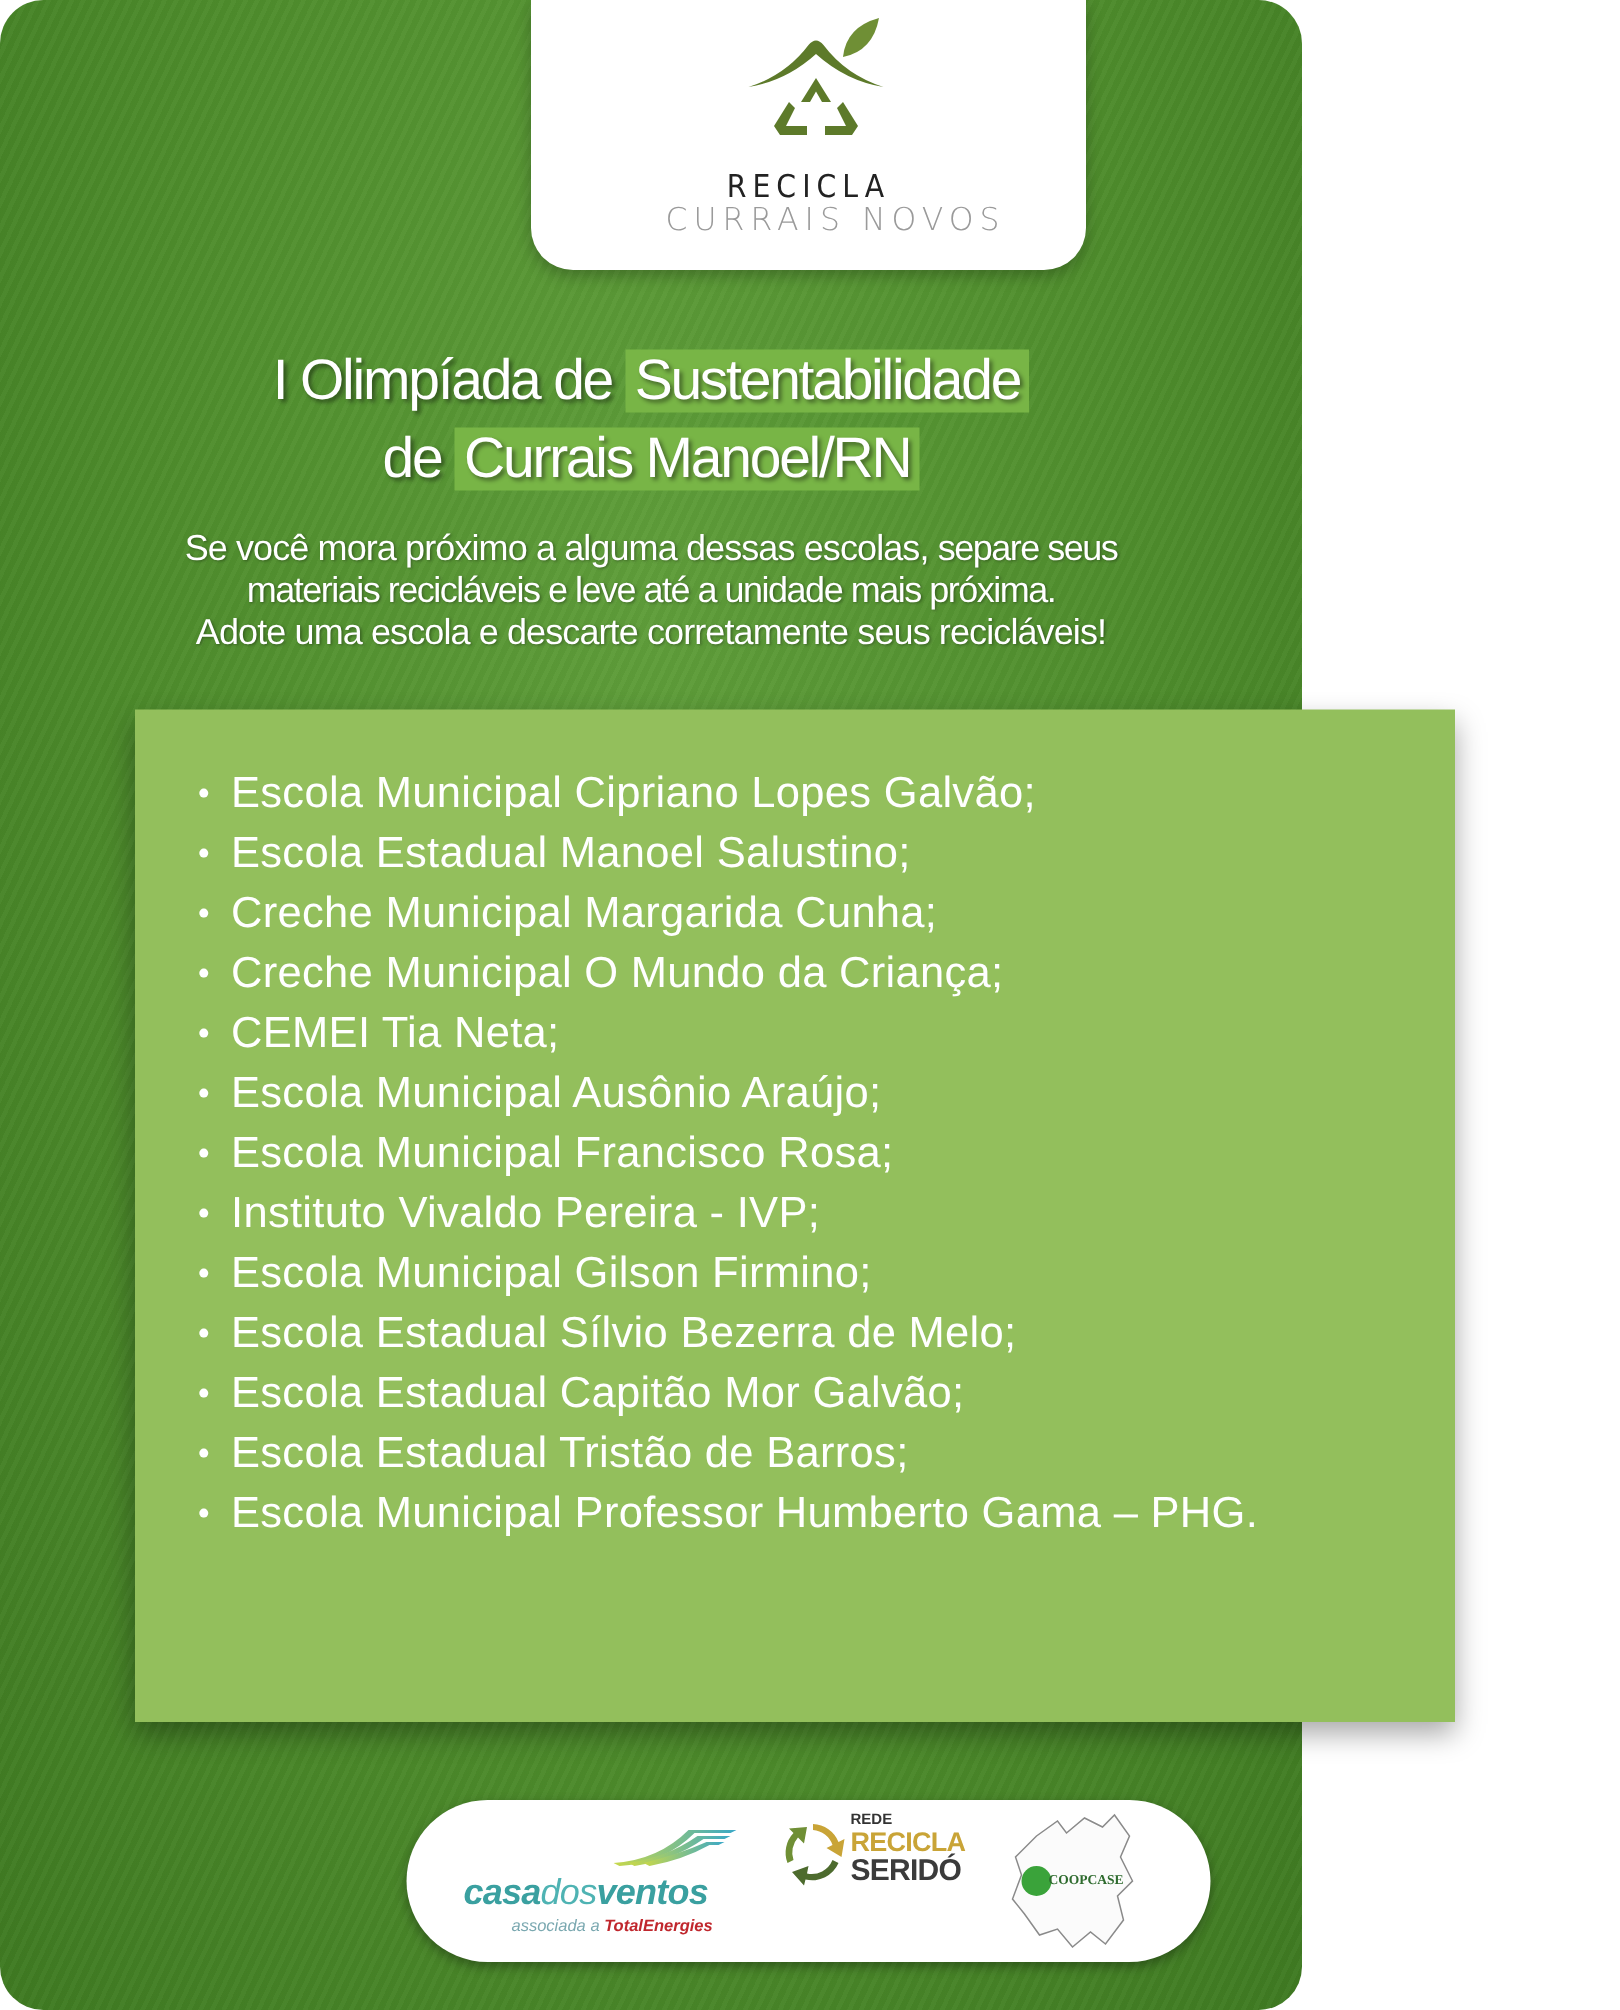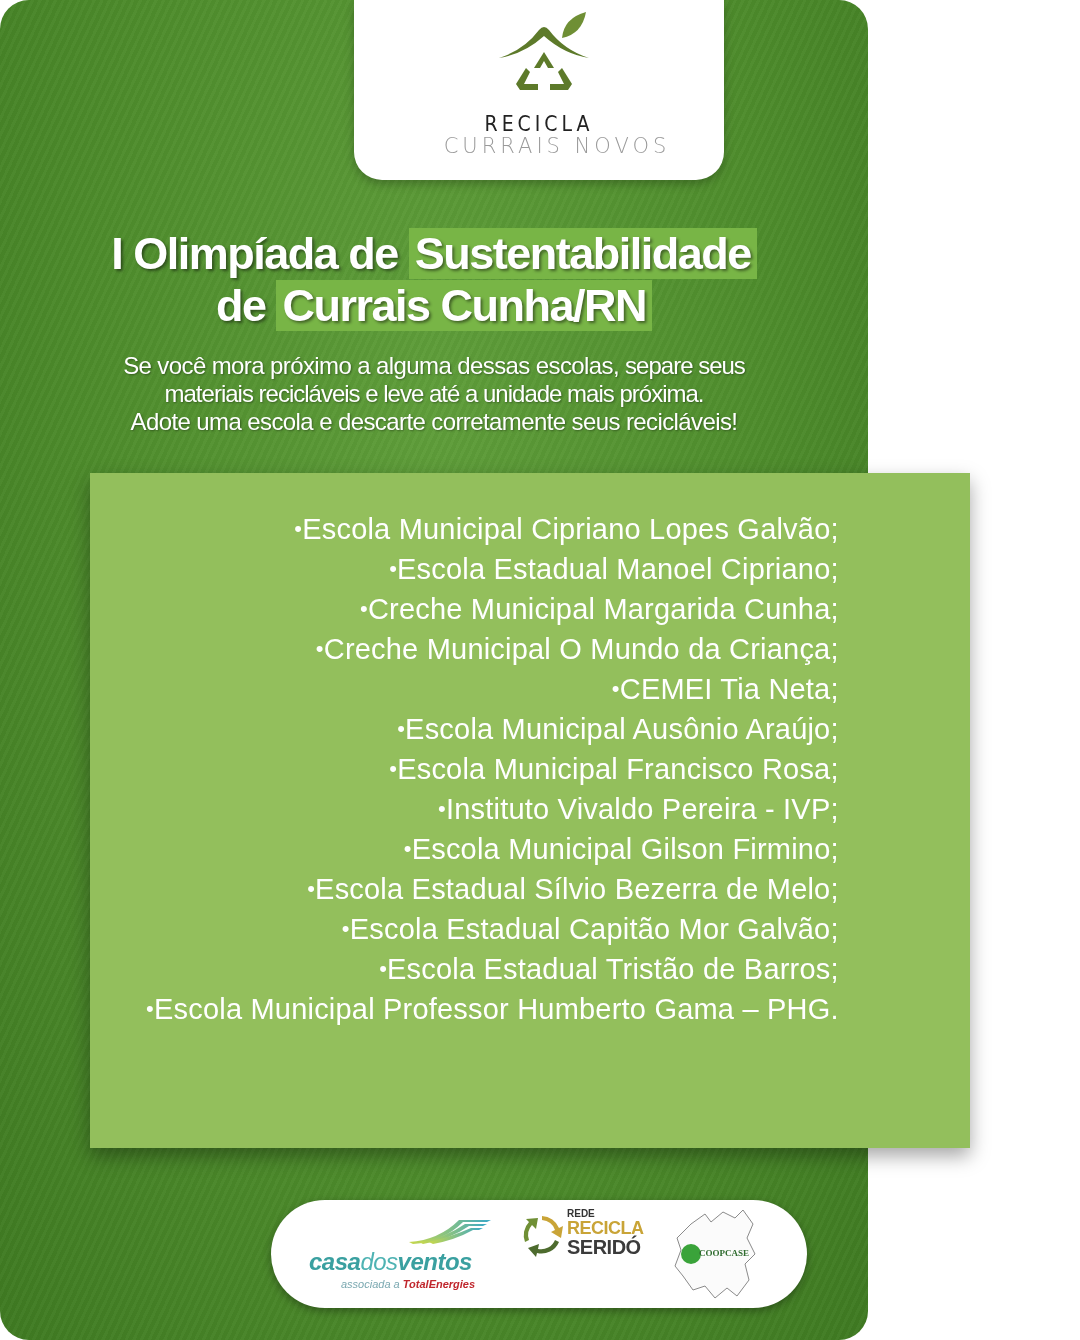--- a/index.html
+++ b/index.html
@@ -5,27 +5,27 @@
   html,body{margin:0;padding:0;}
   body{width:1080px;height:1340px;overflow:hidden;font-family:"Liberation Sans",sans-serif;}
   .page{position:relative;width:868px;height:1340px;
     background:
       repeating-linear-gradient(115deg, rgba(255,255,255,0.025) 0 3px, rgba(0,0,0,0.025) 3px 7px),
       radial-gradient(ellipse at 50% 30%, #5f9e3a 0%, #4e8c2c 55%, #3f7a22 100%); border-radius: 29px;}
   .logo-card{position:absolute;left:354px;top:0;width:370px;height:180px;background:#fff;border-radius:0 0 28px 28px;box-shadow:0 4px 10px rgba(0,0,0,0.25);text-align:center;}
   .logo-icon{position:absolute;left:140px;top:10px;width:100px;height:100px;}
   .logo-title{position:absolute;left:0;right:0;top:112px;font-family:"DejaVu Sans Condensed","DejaVu Sans",sans-serif;font-size:21px;letter-spacing:4px;color:#222;font-weight:400;}
   .logo-sub{position:absolute;left:0;right:0;top:134px;font-family:"DejaVu Sans",sans-serif;font-size:21px;letter-spacing:4px;color:#9a9a9a;font-weight:300;padding-left:36px;}
-  .headline{position:absolute;left:0;right:0;top:228px;text-align:center;color:#fff;font-weight:700;font-size:45px;line-height:52px;letter-spacing:-1.5px;text-shadow:2px 2px 3px rgba(0,0,0,0.45);}
+  .headline{position:absolute;left:0;right:0;top:228px;text-align:center;color:#fff;font-weight:400;font-size:38px;line-height:52px;letter-spacing:-1.5px;text-shadow:2px 2px 3px rgba(0,0,0,0.45);}
   .hl{background:#78b546;padding:0 6px;}
   .subtext{position:absolute;left:100px;right:100px;top:352px;text-align:center;color:#fff;font-size:24px;line-height:28px;letter-spacing:-0.6px;text-shadow:1px 1px 2px rgba(0,0,0,0.35);}
   .subtext b{font-weight:400;letter-spacing:-1px;}
   .list-box{position:absolute;left:90px;top:473px;width:880px;height:675px;background:#93bf5c;box-shadow:0 8px 18px rgba(0,0,0,0.35);}
   .list{list-style:none;margin:0;padding:0;position:absolute;left:42px;top:36px;}
-  .list li{color:#fff;font-size:29px;line-height:40px;white-space:nowrap;letter-spacing:0.2px;text-align:right;}
+  .list li{color:#fff;font-size:29px;line-height:40px;white-space:nowrap;letter-spacing:0.2px;}
   .list li::before{content:"•";display:inline-block;width:22px;font-size:22px;vertical-align:top;}
   .partners{position:absolute;left:271px;top:1200px;width:536px;height:108px;background:#fff;border-radius:54px;box-shadow:0 3px 8px rgba(0,0,0,0.35);}
   .cdv{position:absolute;left:38px;top:14px;width:190px;height:80px;font-style:italic;}
   .cdv-mark{position:absolute;left:100px;top:4px;width:82px;height:26px;}
   .cdv-name{position:absolute;left:0;top:34px;font-size:24px;color:#3aa0a0;font-weight:700;letter-spacing:-0.5px;}
   .cdv-name .thin{font-weight:400;color:#4fb3b3;}
   .cdv-assoc{position:absolute;left:32px;top:64px;font-size:11px;color:#7aa8b0;}
   .cdv-assoc b{color:#c0272d;}
   .rrs{position:absolute;left:248px;top:6px;width:140px;height:70px;}
   .rrs-icon{position:absolute;left:0;top:6px;width:46px;height:46px;}
@@ -46,32 +46,32 @@
       <path d="M50 42 L60 58 L54 58 L50 51 L46 58 L40 58Z" fill="#5d7a2a"></path>
       <path d="M36 62 L30 74 L44 74 L44 80 L26 80 L22 74 L32 58Z" fill="#5d7a2a"></path>
       <path d="M64 62 L70 74 L56 74 L56 80 L74 80 L78 74 L68 58Z" fill="#5d7a2a"></path>
     </svg>
     <div class="logo-title">RECICLA</div>
     <div class="logo-sub">CURRAIS NOVOS</div>
   </div>
 
   <div class="headline">
     <div><span>I Olimpíada de </span><span class="hl">Sustentabilidade</span></div>
-    <div><span>de </span><span class="hl">Currais Cunha/RN</span></div>
+    <div><span>de </span><span class="hl">Currais Manoel/RN</span></div>
   </div>
 
   <div class="subtext">
     <span>Se você mora próximo a alguma dessas escolas, </span><b>separe seus materiais recicláveis e leve até a unidade mais próxima.</b><br>
     <span>Adote uma escola e descarte corretamente seus recicláveis!</span>
   </div>
 
   <div class="list-box">
     <ul class="list">
       <li>Escola Municipal Cipriano Lopes Galvão;</li>
-      <li>Escola Estadual Manoel Cipriano;</li>
+      <li>Escola Estadual Manoel Salustino;</li>
       <li>Creche Municipal Margarida Cunha;</li>
       <li>Creche Municipal O Mundo da Criança;</li>
       <li>CEMEI Tia Neta;</li>
       <li>Escola Municipal Ausônio Araújo;</li>
       <li>Escola Municipal Francisco Rosa;</li>
       <li>Instituto Vivaldo Pereira - IVP;</li>
       <li>Escola Municipal Gilson Firmino;</li>
       <li>Escola Estadual Sílvio Bezerra de Melo;</li>
       <li>Escola Estadual Capitão Mor Galvão;</li>
       <li>Escola Estadual Tristão de Barros;</li>

